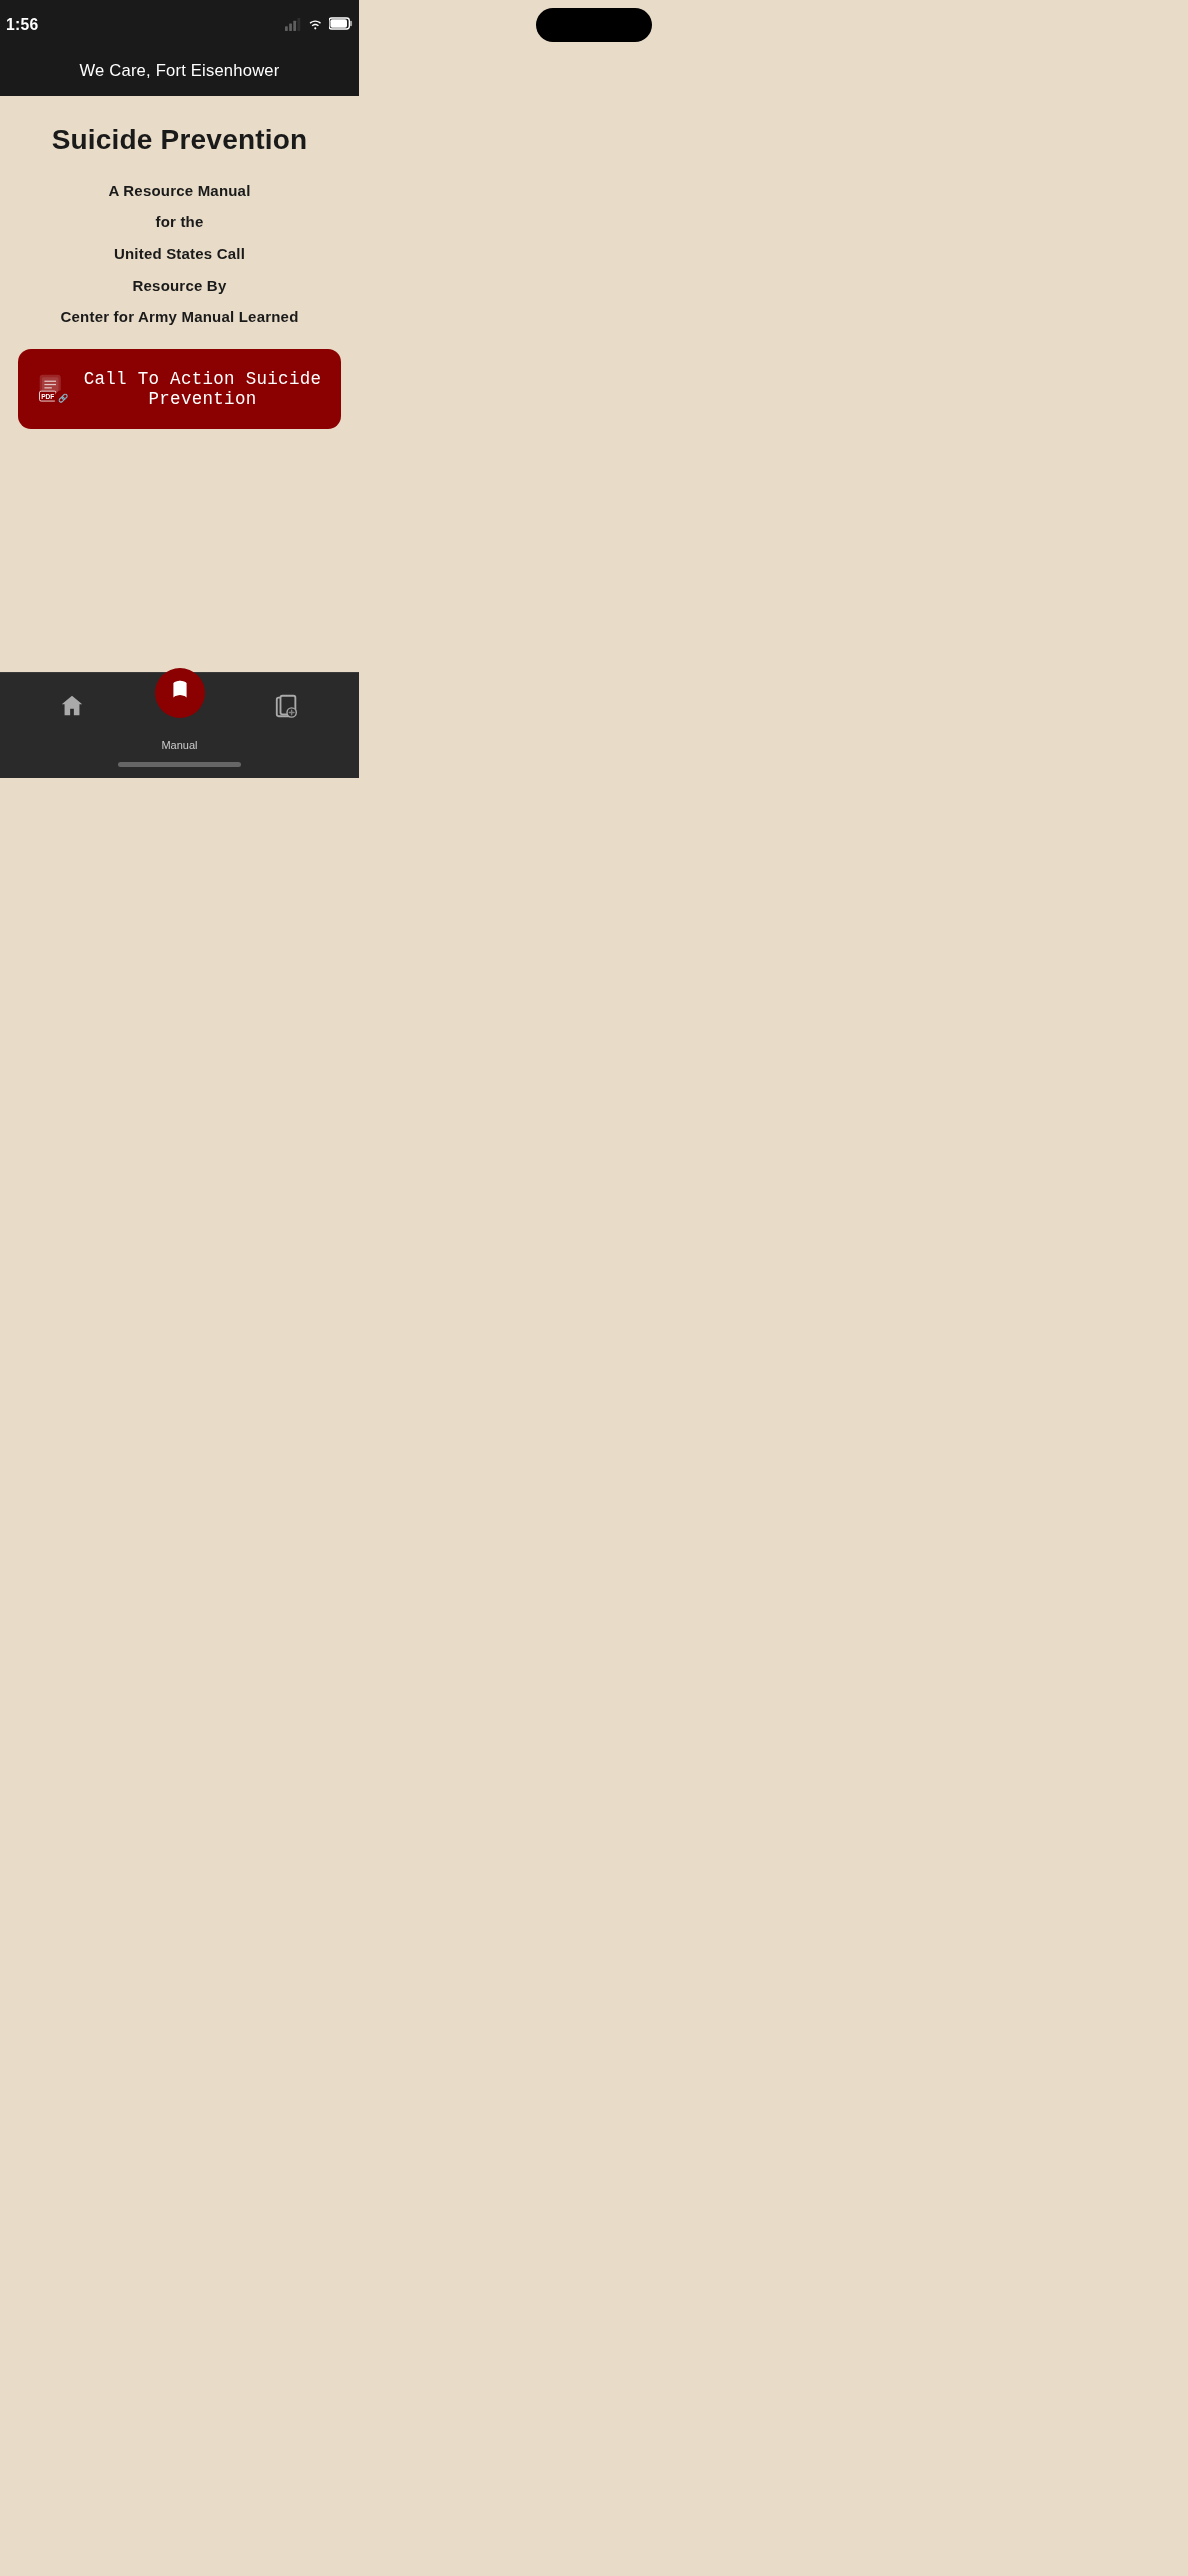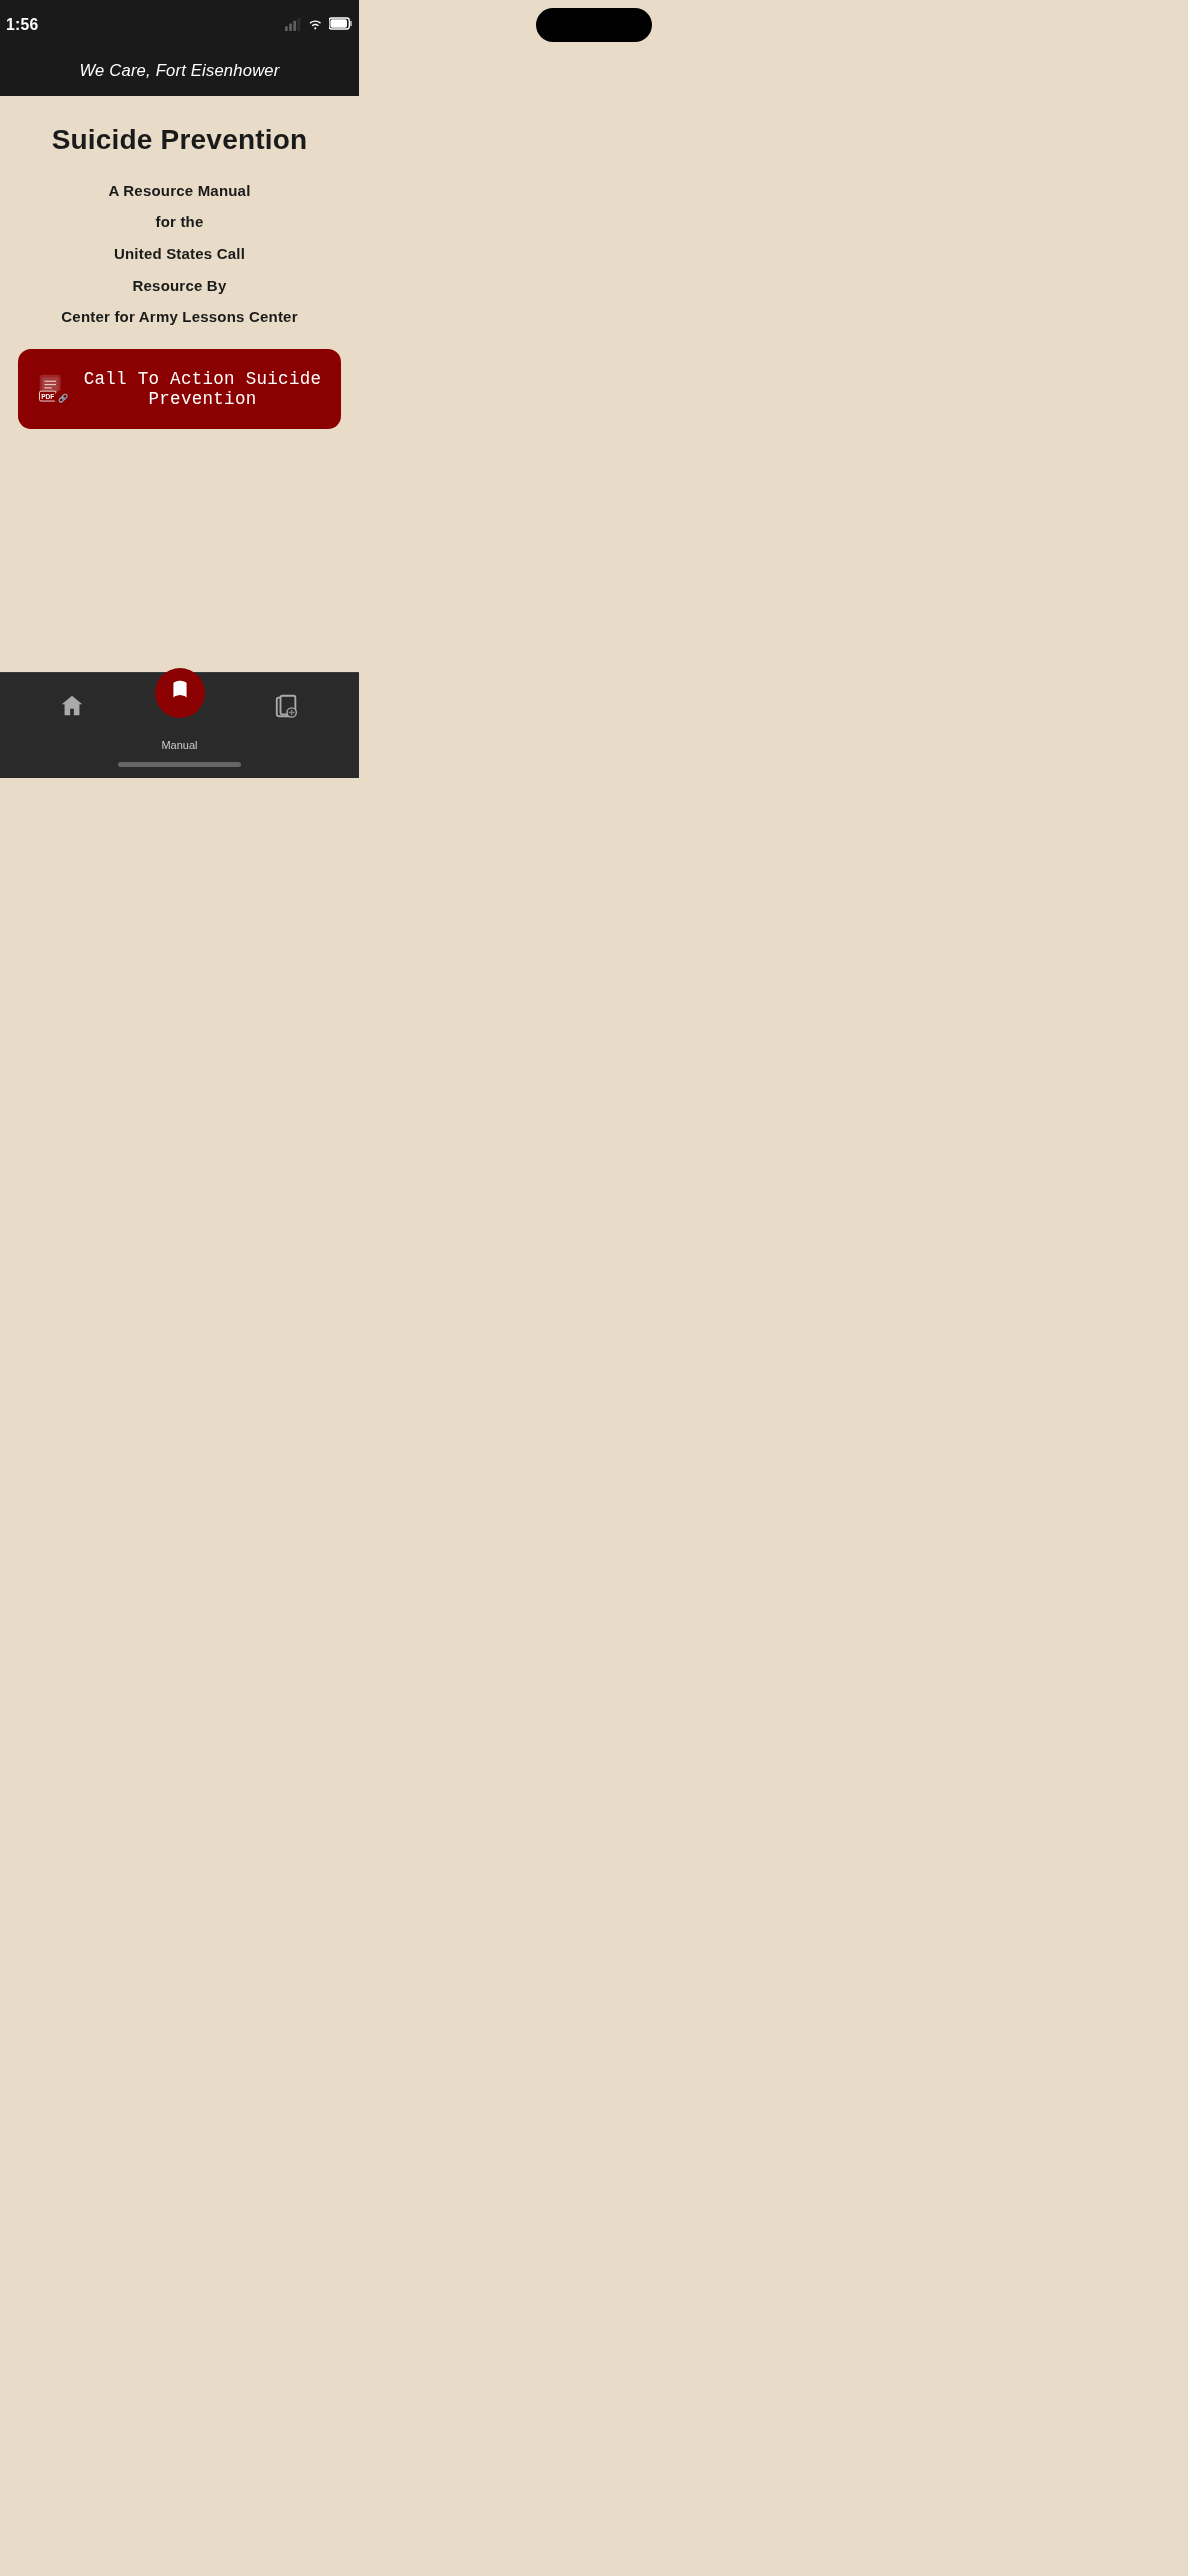--- a/index.html
+++ b/index.html
@@ -67,21 +67,20 @@
     .battery-icon svg {
       fill: white;
     }
 
     
     .nav-header {
       background: #1a1a1a;
       padding: 11px 14.7px 14.7px;
       text-align: center;
       flex-shrink: 0;
-      font-style: italic;
     }
 
     .nav-title {
       color: white;
       font-size: 16.6px;
       font-weight: 400;
       letter-spacing: 0.2px;
     }
 
     
@@ -252,21 +251,21 @@
   <span class="nav-title">We Care, Fort Eisenhower</span>
 </div>
 
 <div class="main-content">
   <h1 class="page-title">Suicide Prevention</h1>
 
   <p class="subtitle-line">A Resource Manual</p>
   <p class="subtitle-line">for the</p>
   <p class="subtitle-line">United States Call</p>
   <p class="subtitle-line">Resource By</p>
-  <p class="subtitle-line">Center for Army Lessons Center</p>
+  <p class="subtitle-line">Center for Army Manual Learned</p>
 
   <button class="cta-button">
     <div class="pdf-icon-wrapper">
       <svg class="pdf-icon" viewBox="0 0 40 40" fill="none" xmlns="http://www.w3.org/2000/svg">
 
         <rect x="4" y="3" width="24" height="30" rx="3" fill="white" opacity="0.15" stroke="white" stroke-width="1.5"></rect>
         <rect x="6" y="5" width="20" height="26" rx="2" fill="white" opacity="0.1"></rect>
 
         <rect x="3" y="22" width="20" height="12" rx="2" fill="#8b0000" stroke="white" stroke-width="1"></rect>
         <text x="5" y="31" font-family="Arial" font-size="8" font-weight="bold" fill="white">PDF</text>

